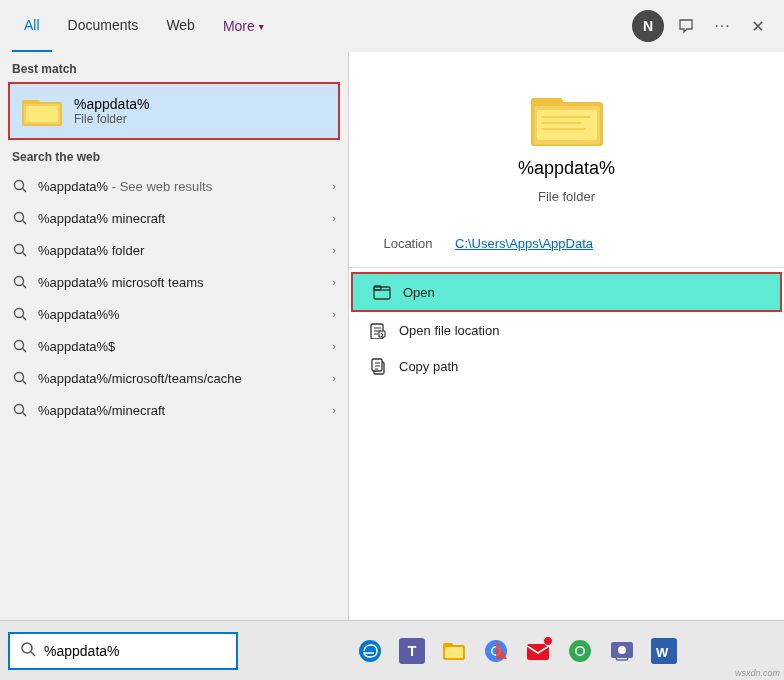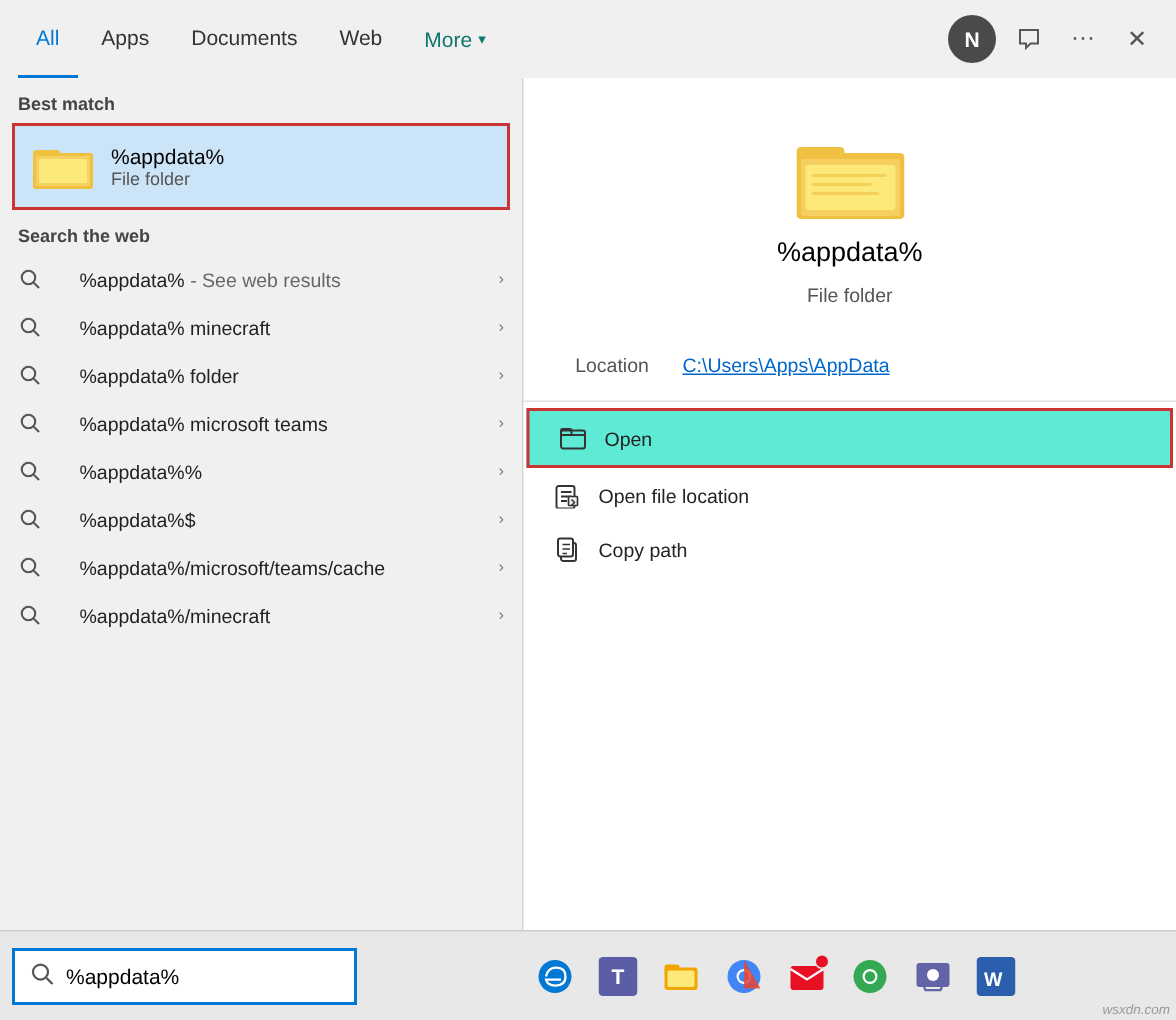--- a/index.html
+++ b/index.html
@@ -46,21 +46,21 @@
       border-bottom: 2px solid #0078d4;
       color: #0078d4;
     }
     .nav-tab-more {
       display: flex;
       align-items: center;
       gap: 4px;
       padding: 14px 12px;
       cursor: pointer;
       font-size: 14px;
-      color: #0f766e;
+      color: #701a75;
       height: 100%;
     }
     .nav-tab-more .chevron {
       font-size: 10px;
     }
     .nav-spacer { flex: 1; }
     .nav-actions {
       display: flex;
       align-items: center;
       gap: 8px;
@@ -141,21 +141,21 @@
       font-size: 12px;
       color: #555;
     }
 
     
     .search-result-item {
       display: flex;
       align-items: center;
       padding: 8px 12px;
       cursor: pointer;
-      gap: 25px;
+      gap: 10px;
     }
     .search-icon-small {
       width: 16px;
       height: 16px;
       color: #555;
       flex-shrink: 0;
       display: flex;
       align-items: center;
       justify-content: center;
     }
@@ -337,21 +337,20 @@
       height: 100%;
     }
   </style>
 </head>
 <body>
 
 <div class="search-panel">
 
   <div class="top-nav">
     <div class="nav-tab active">All</div>
-    <div class="nav-tab">Apps</div>
     <div class="nav-tab">Documents</div>
     <div class="nav-tab">Web</div>
     <div class="nav-tab-more">
       <span>More</span>
       <span class="chevron">▾</span>
     </div>
     <div class="nav-spacer"></div>
     <div class="nav-actions">
       <div class="avatar-btn">N</div>
       <div class="icon-btn">

